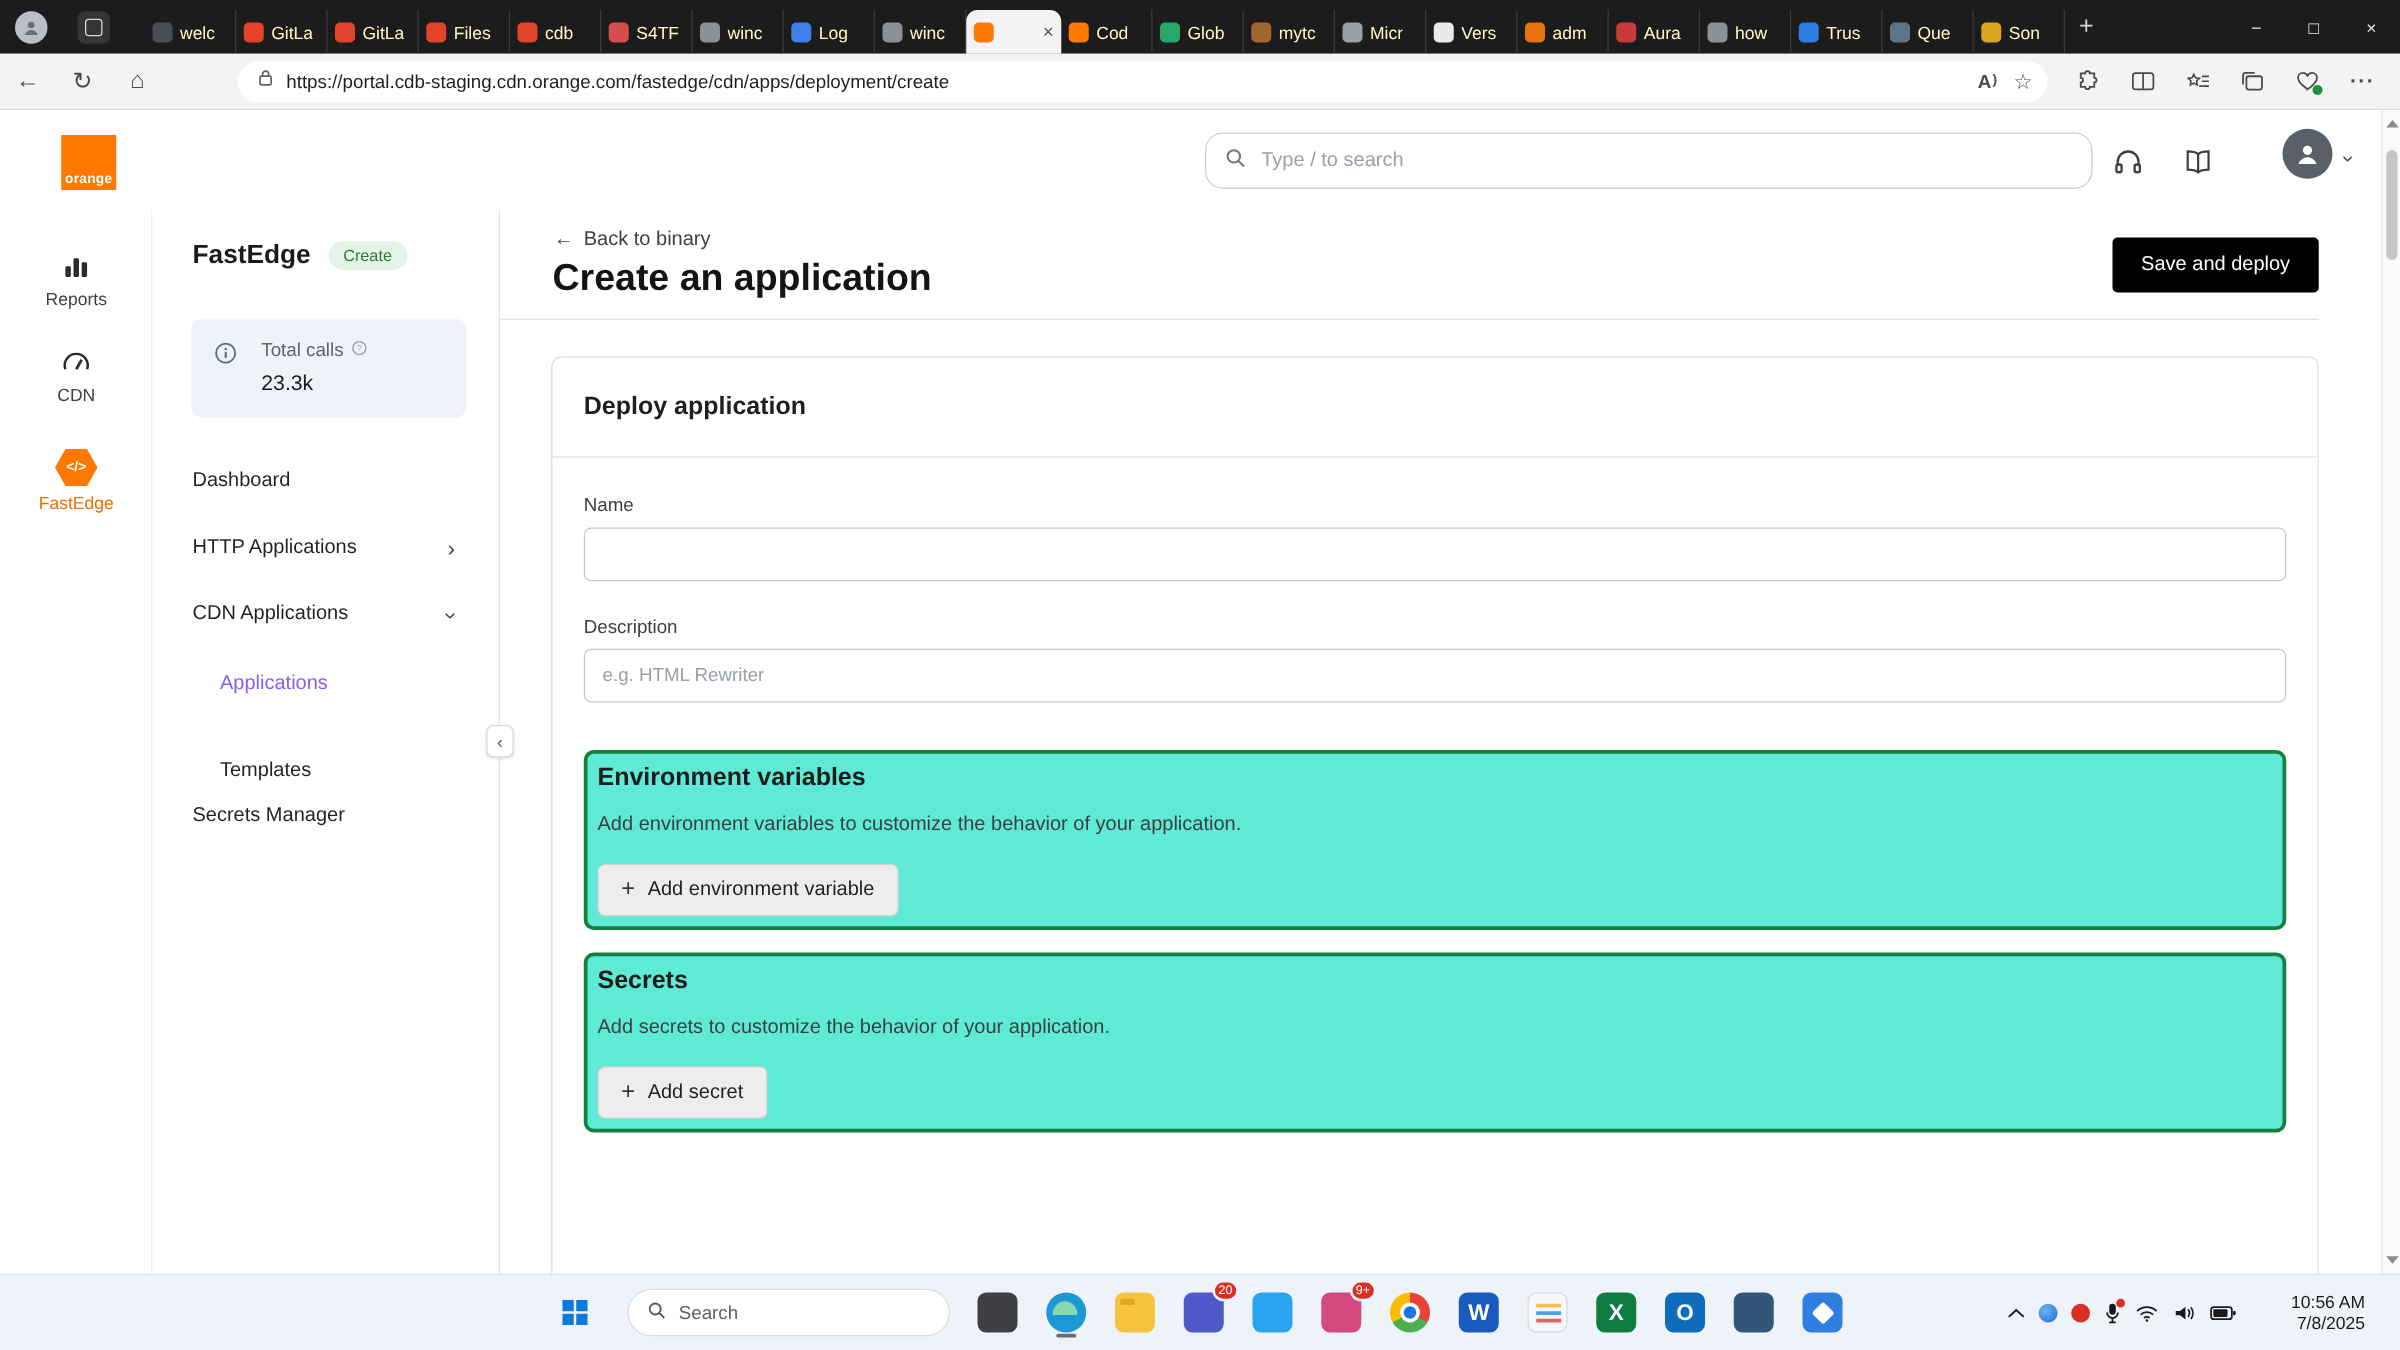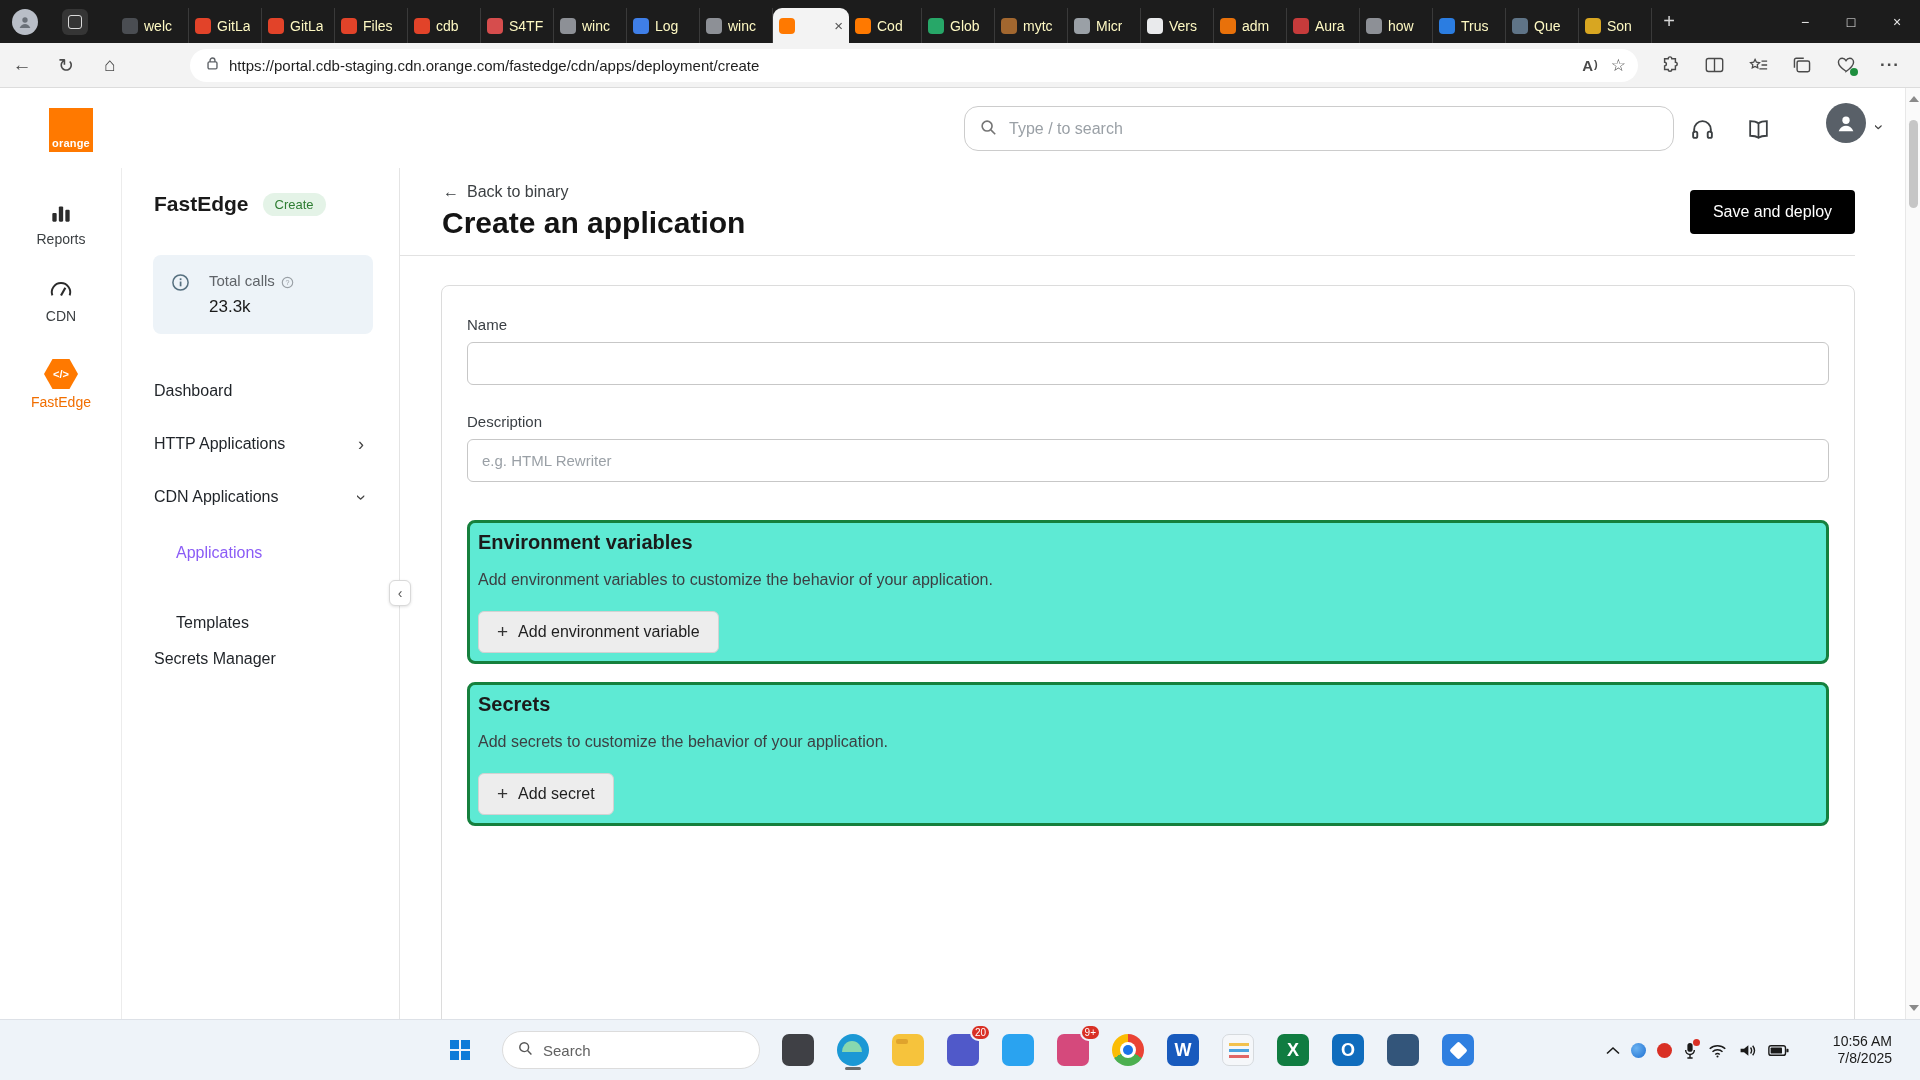--- a/index.html
+++ b/index.html
@@ -56,24 +56,24 @@
   .rail-item.active .ri-label{color:#f16e00}
   .hexa{width:34px;height:30px;background:#ff7900;clip-path:polygon(25% 0,75% 0,100% 50%,75% 100%,25% 100%,0 50%);display:flex;align-items:center;justify-content:center;color:#fff;font-size:11px;font-weight:bold}
 
   
   .sidebar{position:absolute;left:122px;top:168px;width:278px;height:851px;background:#fff;border-right:1px solid #e4e4e4}
   .sb-title-row{position:absolute;left:32px;top:24px;display:flex;align-items:center}
   .sb-title{font-size:21px;font-weight:bold;color:#1a1a1a}
   .sb-badge{margin-left:14px;background:#e4f3e7;color:#2e7d32;font-size:13px;padding:4px 12px;border-radius:13px}
   .calls-card{position:absolute;left:31px;top:87px;width:220px;height:79px;background:#edf3f8;border-radius:8px}
   .cc-info{position:absolute;left:18px;top:18px}
-  .cc-label{position:absolute;left:56px;top:17px;font-size:15px;color:#5f6368;display:flex;align-items:flex-end}
+  .cc-label{position:absolute;left:56px;top:17px;font-size:15px;color:#5f6368;display:flex;align-items:flex-start}
   .cc-label .q{margin-left:6px;display:inline-flex}
   .cc-value{position:absolute;left:56px;top:42px;font-size:17px;color:#1a1a1a}
-  .nav-item{position:absolute;left:32px;width:214px;height:30px;display:flex;align-items:center;font-size:16px;color:#1f2328;cursor:pointer}
+  .nav-item{position:absolute;left:32px;width:214px;height:30px;display:flex;align-items:flex-start;font-size:16px;color:#1f2328;cursor:pointer}
   .nav-item.sub{left:54px;width:192px}
   .nav-item.active span{color:#8b5cf6}
   .nav-chev{position:absolute;right:4px;font-size:18px;color:#444}
   .rot{display:inline-block;transform:rotate(90deg)}
   .collapse-btn{position:absolute;left:389px;top:580px;width:22px;height:26px;background:#fff;border:1px solid #d9d9d9;border-radius:6px;display:flex;align-items:center;justify-content:center;font-size:14px;color:#555;box-shadow:0 1px 3px rgba(0,0,0,.12);z-index:5;cursor:pointer}
 
   
   .main{position:absolute;left:400px;top:168px;width:1505px;height:851px;background:#fff;overflow:hidden}
   .back-link{position:absolute;left:43px;top:15px;font-size:16px;color:#3c4043;display:flex;align-items:center;gap:8px;cursor:pointer}
   .page-title{position:absolute;left:42px;top:38px;font-size:30px;font-weight:bold;color:#141414}
@@ -398,20 +398,23 @@
   <div class="main">
     <div class="back-link">
         <span>←</span>
         <span>Back to binary</span>
       </div>
     <h1 class="page-title">Create an application</h1>
     <button class="save-btn">Save and deploy</button>
     <div class="main-divider"></div>
 
     <div class="outer-card">
+      <div class="oc-header">
+        <span class="oc-title">Deploy application</span>
+      </div>
       <div class="oc-body">
         <div class="f-label">Name</div>
         <input type="text" class="f-input" style="">
         <div class="gap28"></div>
         <div class="f-label">Description</div>
         <input type="text" class="f-input" placeholder="e.g. HTML Rewriter" style="">
         <div class="gap38"></div>
 
         <div class="sub-card">
           <div class="sc-title">Environment variables</div>

